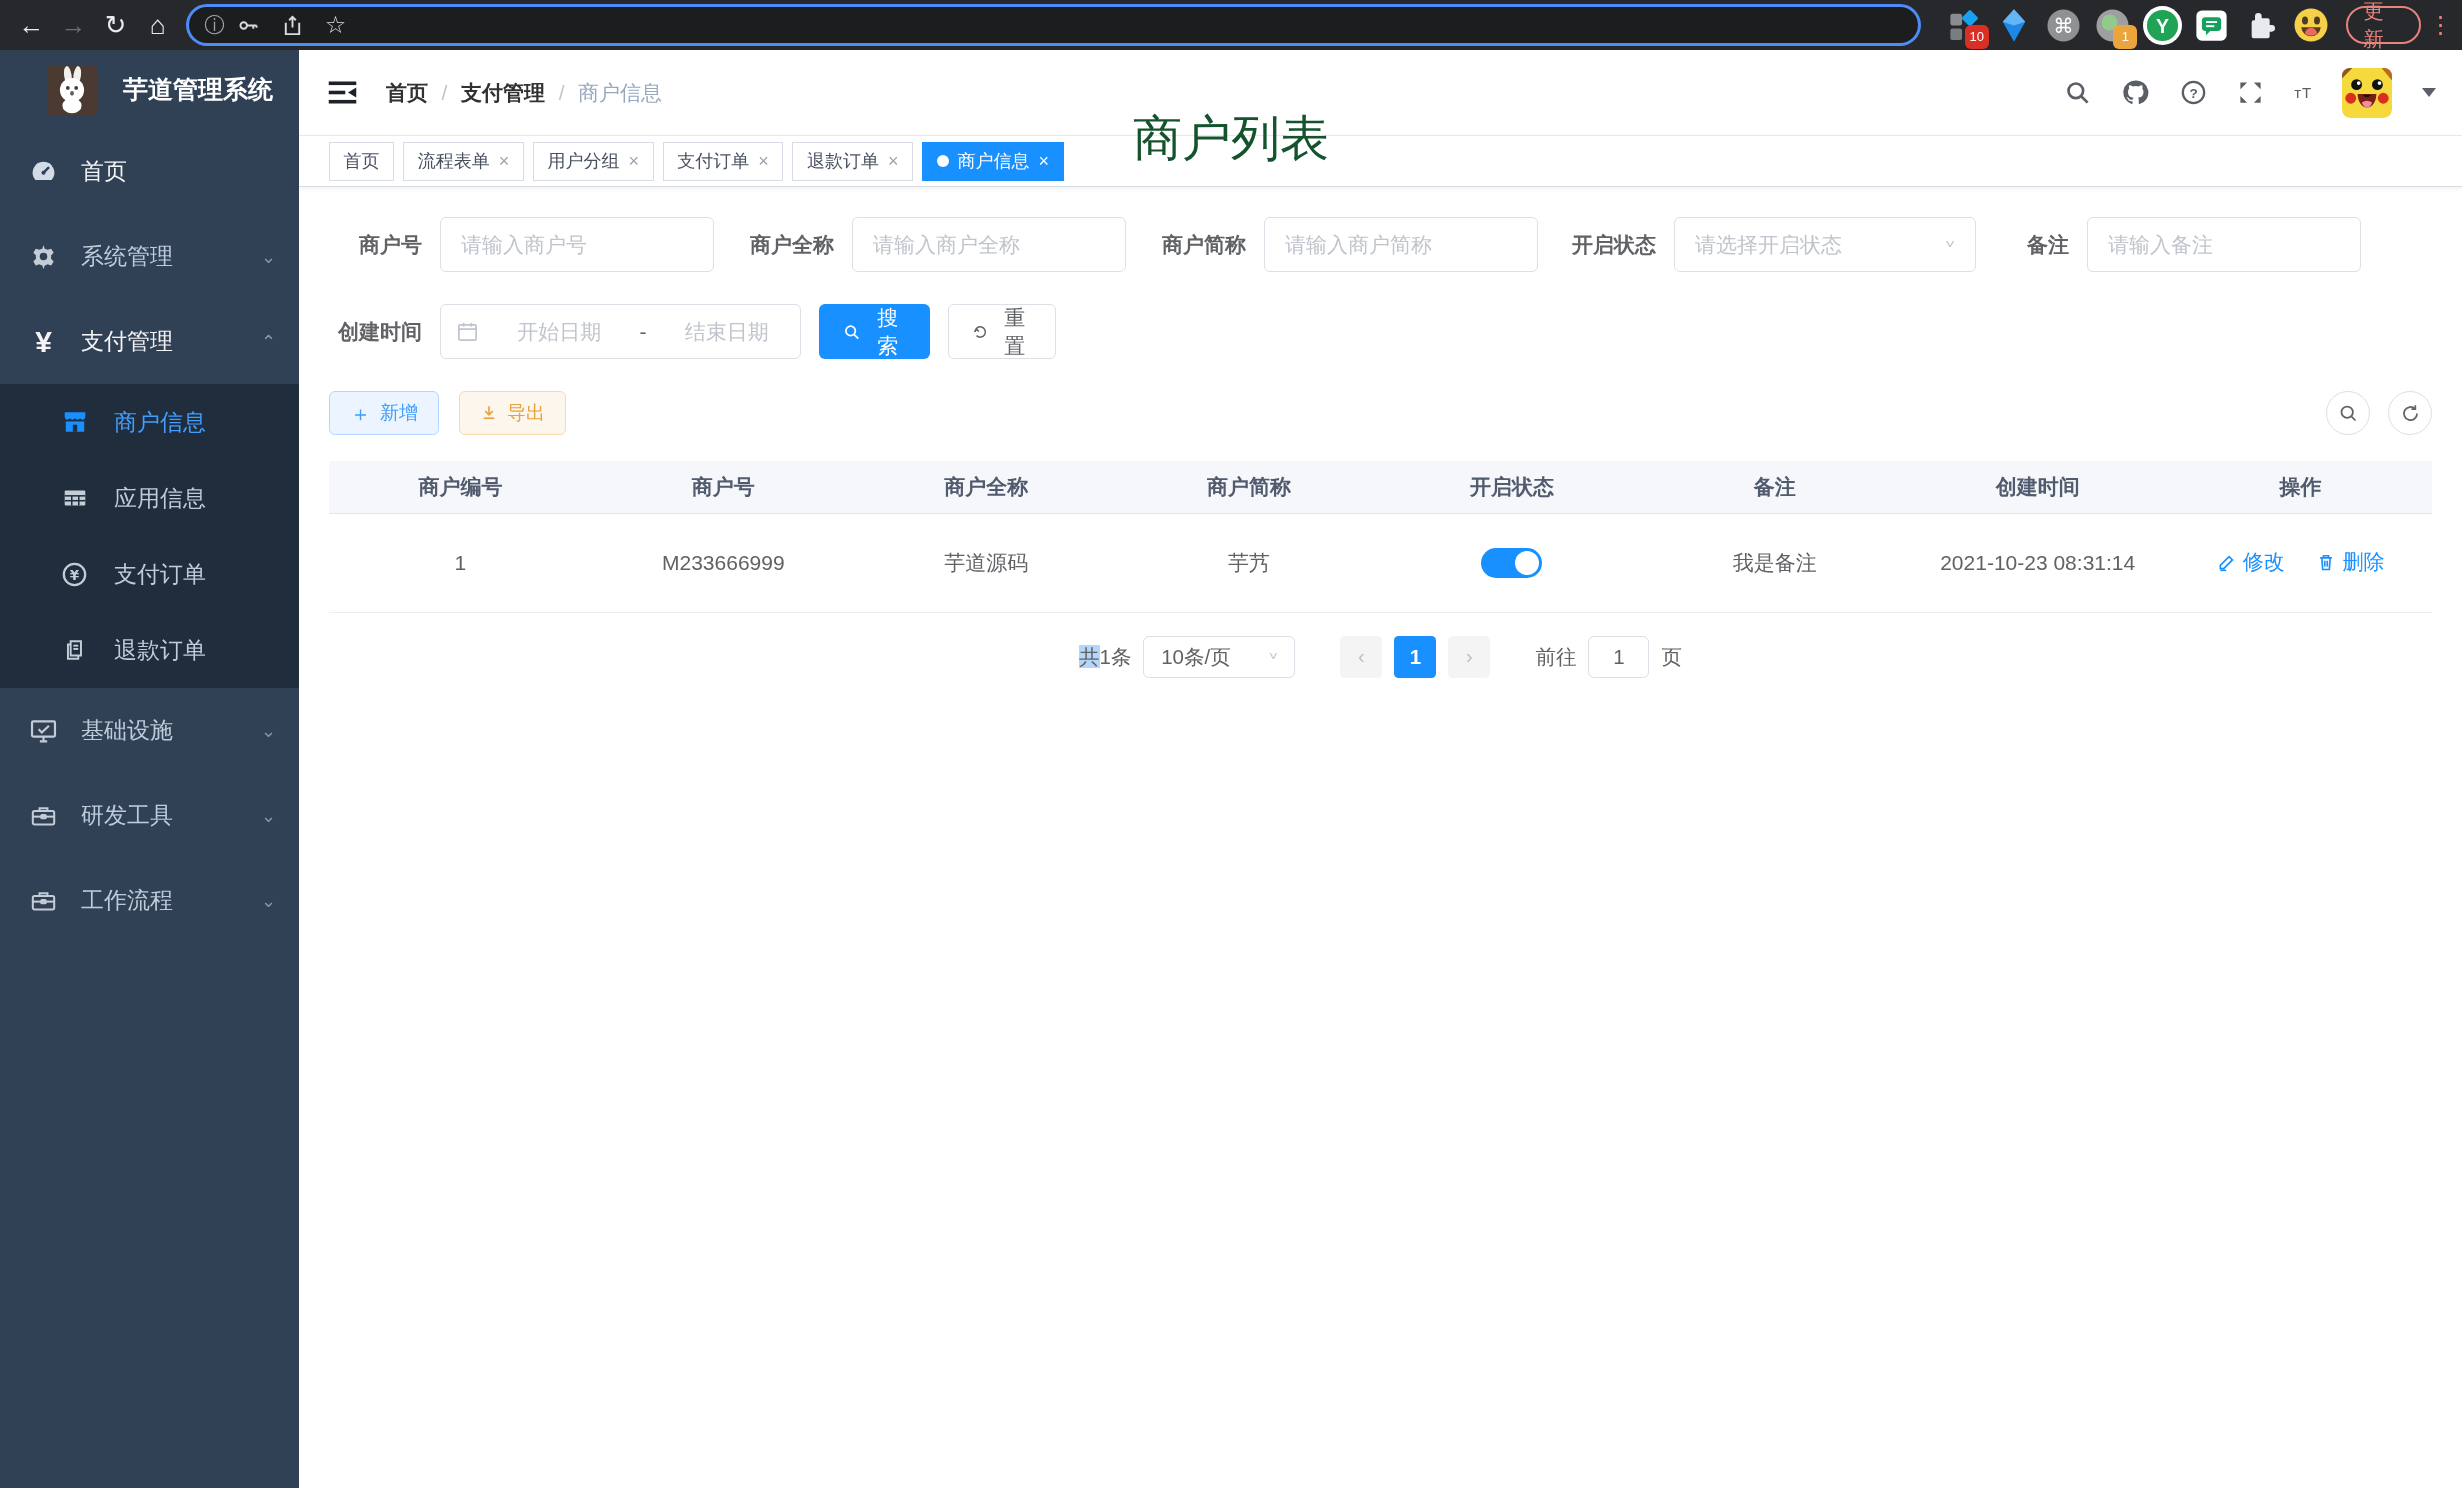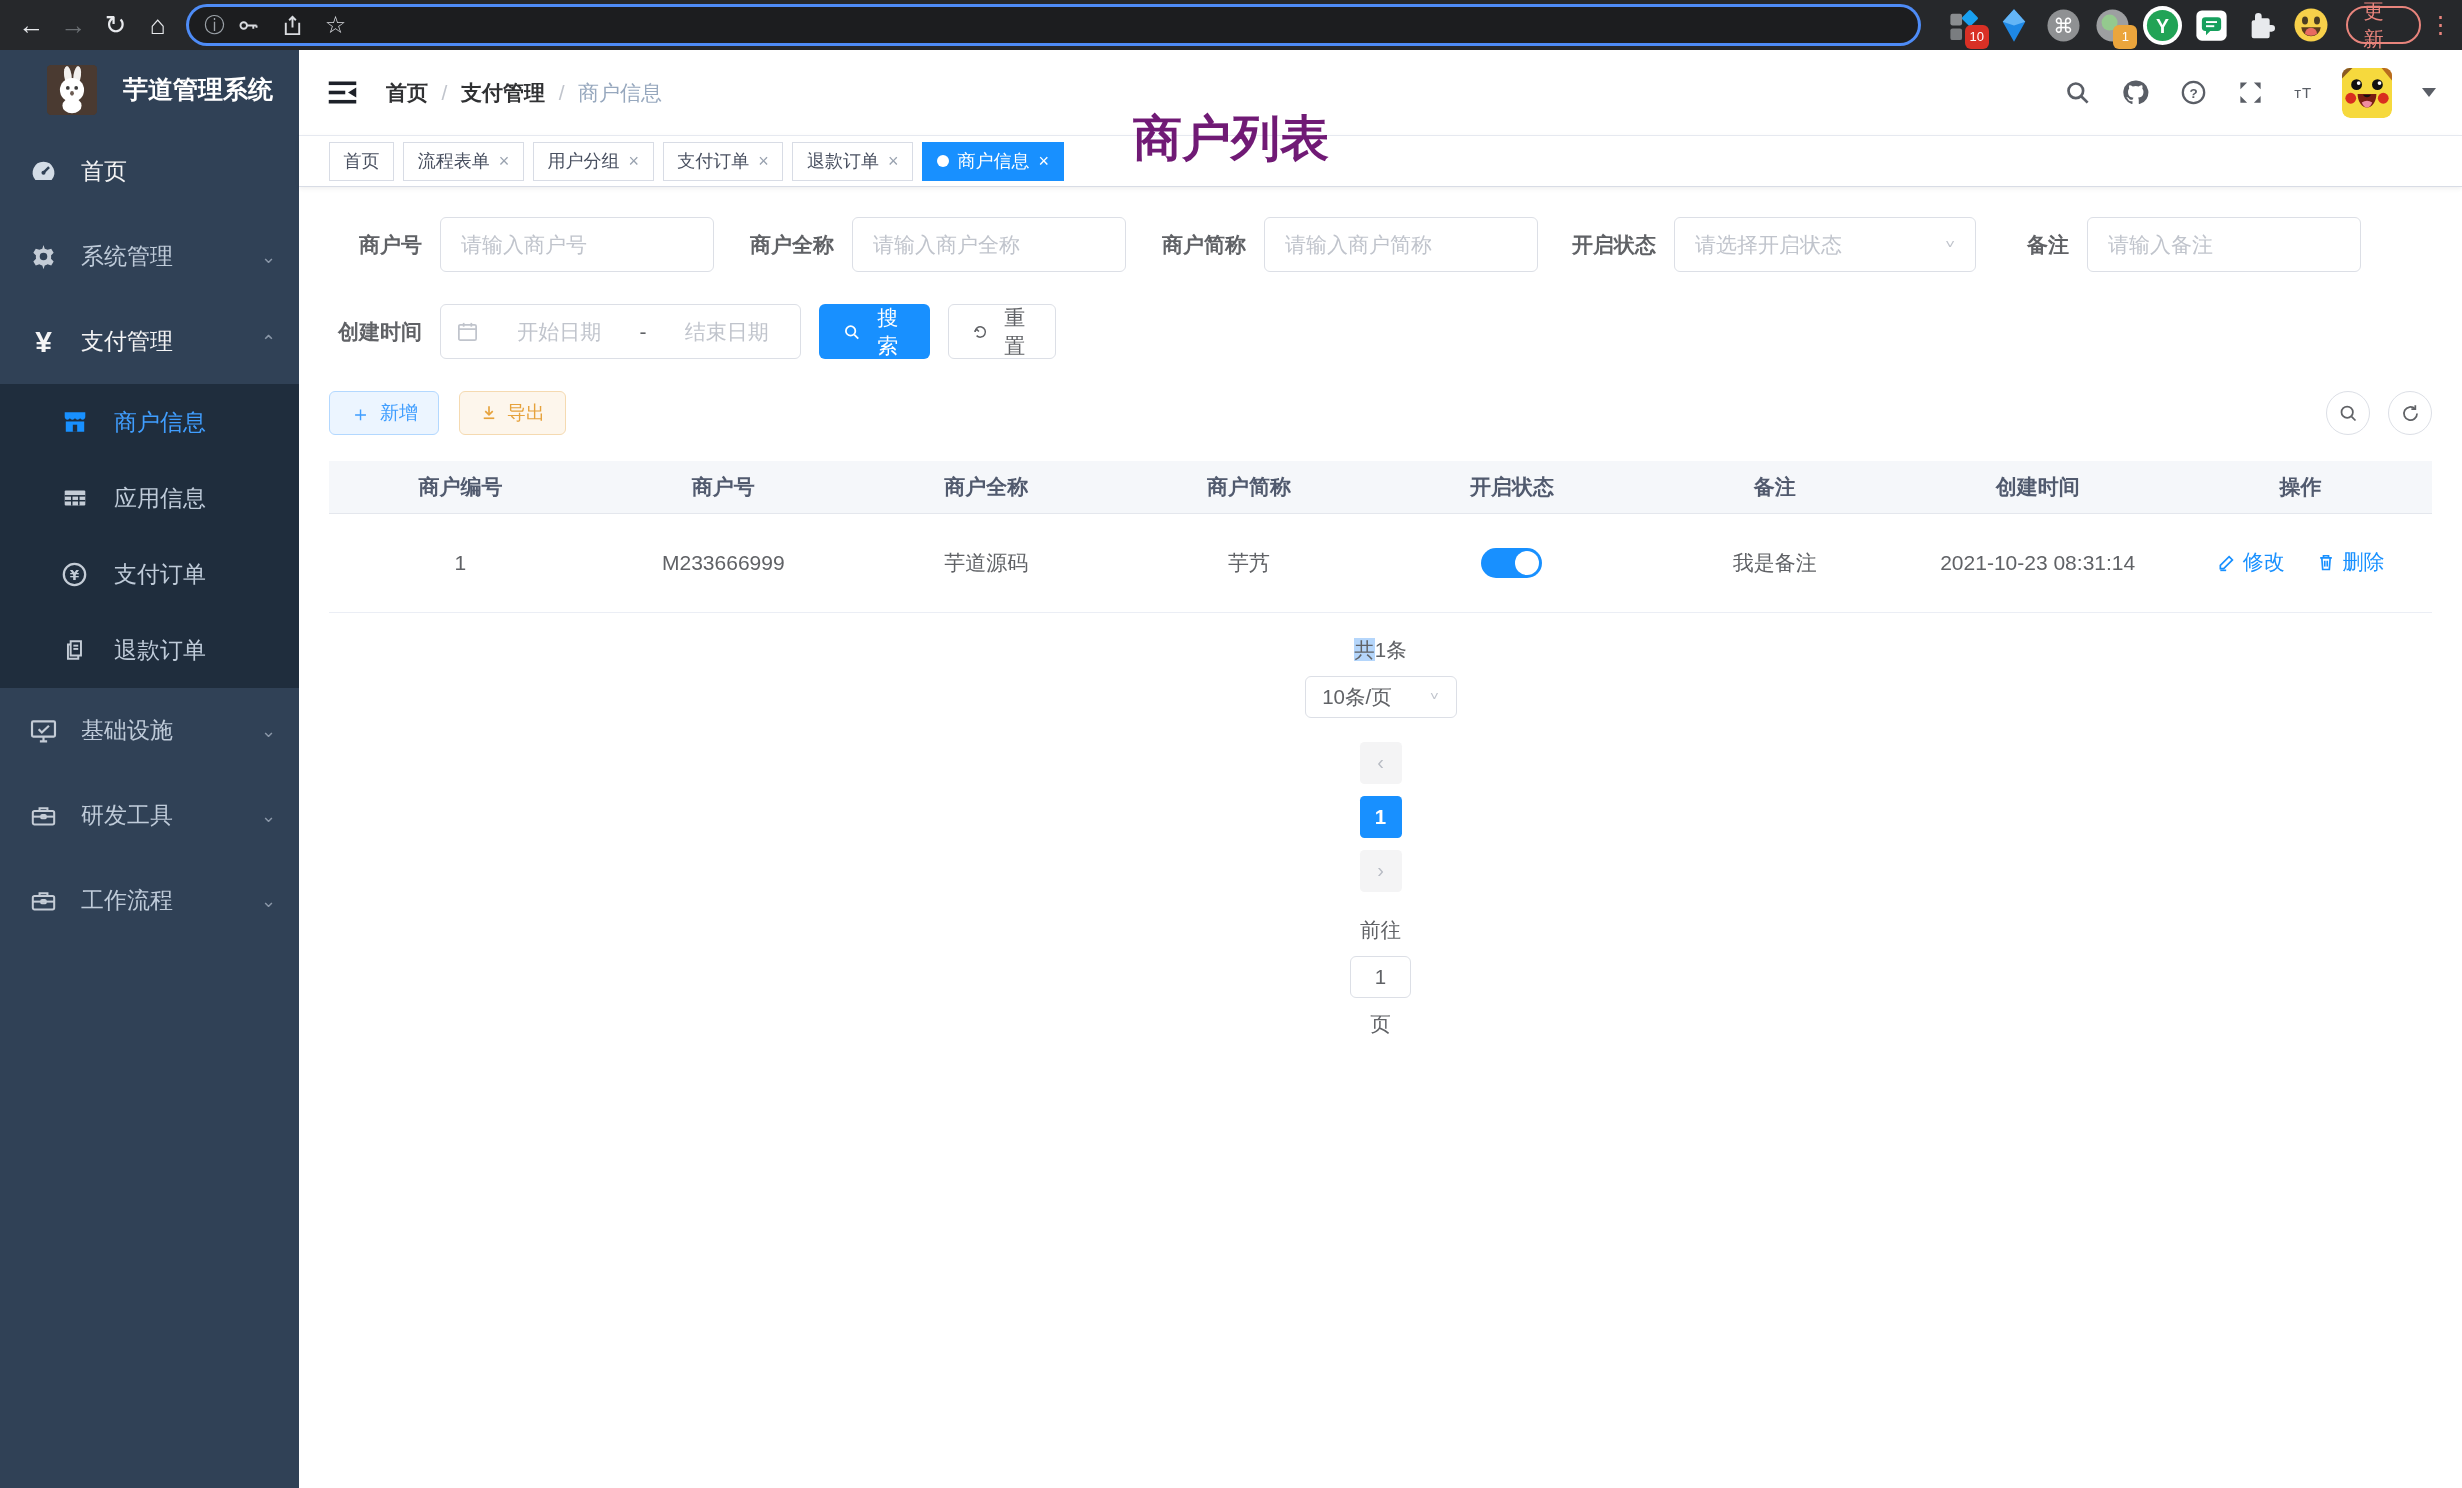--- a/index.html
+++ b/index.html
@@ -53,22 +53,22 @@
   .hamburger { width:35px; height:35px; margin-right:26px; display:flex; align-items:center; justify-content:center; }
   .breadcrumb { display:flex; align-items:center; font-size:21px; gap:13.6px; }
   .bc-link { color:#303133; font-weight:600; }
   .bc-sep { color:#c0c4cc; }
   .bc-current { color:#97a8be; }
   .nav-icons { margin-left:auto; display:flex; align-items:center; gap:30px; color:#5a5e66; }
   .nav-icons .txt-size { font-weight:400; font-size:15px; letter-spacing:0.8px; }
   .avatar { width:50px; height:50px; border-radius:7.6px; overflow:hidden; }
   .caret-down { width:0; height:0; border-left:7.6px solid transparent; border-right:7.6px solid transparent; border-top:9px solid #5a5e66; }
 
-  .annotation { position:absolute; left:1231px; top:56px; transform:translateX(-50%); color:#701a75;
-    font-size:49px; font-weight:700; z-index:30; white-space:nowrap; }
+  .annotation { position:absolute; left:1231px; top:56px; transform:translateX(-50%); color:#14532d;
+    font-size:49px; font-weight:400; z-index:30; white-space:nowrap; }
 
   
   .tabs-bar { height:52px; background:#fff; border-top:0.8px solid #e6e9f0; border-bottom:0.8px solid #d8dce5;
     box-shadow:0 1.5px 4.5px rgba(0,0,0,.06); display:flex; align-items:center; padding-left:30px; gap:9px; position:relative; z-index:5; }
   .tab { height:39px; border:0.8px solid #d8dce5; background:#fff; color:#495060; font-size:18px;
     display:flex; align-items:center; padding:0 13.6px; gap:9px; cursor:pointer; }
   .tab .tab-close { color:#9aa3b0; font-size:18px; }
   .tab.active { background:#1890ff; border-color:#1890ff; color:#fff; }
   .tab.active .tab-close { color:#fff; }
   .tab-dot { width:12px; height:12px; border-radius:50%; background:#fff; }
@@ -102,21 +102,21 @@
   table.grid { width:100%; border-collapse:collapse; table-layout:fixed; }
   table.grid th { background:#f5f7fa; height:52px; font-size:21px; color:#515a6e; font-weight:700; text-align:center; }
   table.grid td { height:99px; font-size:21px; color:#606266; text-align:center; border-bottom:0.8px solid #ebeef5; background:#fff; }
   thead tr { border-bottom:0.8px solid #e4e7ed; }
   .switch { width:61px; height:30px; border-radius:15px; background:#1890ff; position:relative; display:inline-block; vertical-align:middle; }
   .switch .knob { position:absolute; top:3px; right:3px; width:24px; height:24px; border-radius:50%; background:#fff; }
   .op-link { color:#1890ff; font-size:21px; display:inline-flex; align-items:center; gap:6px; cursor:pointer; }
   .op-link + .op-link { margin-left:26px; }
 
   
-  .pagination { display:flex; align-items:center; justify-content:flex-end; margin-top:23px; gap:12px; font-size:20.5px; color:#606266;flex-direction:column; }
+  .pagination { display:flex; align-items:center; justify-content:center; margin-top:23px; gap:12px; font-size:20.5px; color:#606266; }
   .total-text .sel-hl { background:#b5d6fb; }
   .page-size { width:152px; height:42px; border:0.8px solid #dcdfe6; border-radius:6px; display:flex; align-items:center;
     padding:0 16.7px; color:#606266; background:#fff; }
   .page-size .sel-caret { margin-left:auto; color:#c0c4cc; font-size:15px; transform:scaleY(.8); }
   .pg-btn { width:42px; height:42px; border-radius:4.5px; background:#f4f4f5; color:#b8bcc4; display:flex;
     align-items:center; justify-content:center; font-size:20px; }
   .pg-num { width:42px; height:42px; border-radius:4.5px; background:#1890ff; color:#fff; display:flex;
     align-items:center; justify-content:center; font-weight:600; }
   .goto-input { width:61px; height:42px; border:0.8px solid #dcdfe6; border-radius:6px; text-align:center;
     font-size:20.5px; color:#606266; outline:none; font-family:inherit; }

